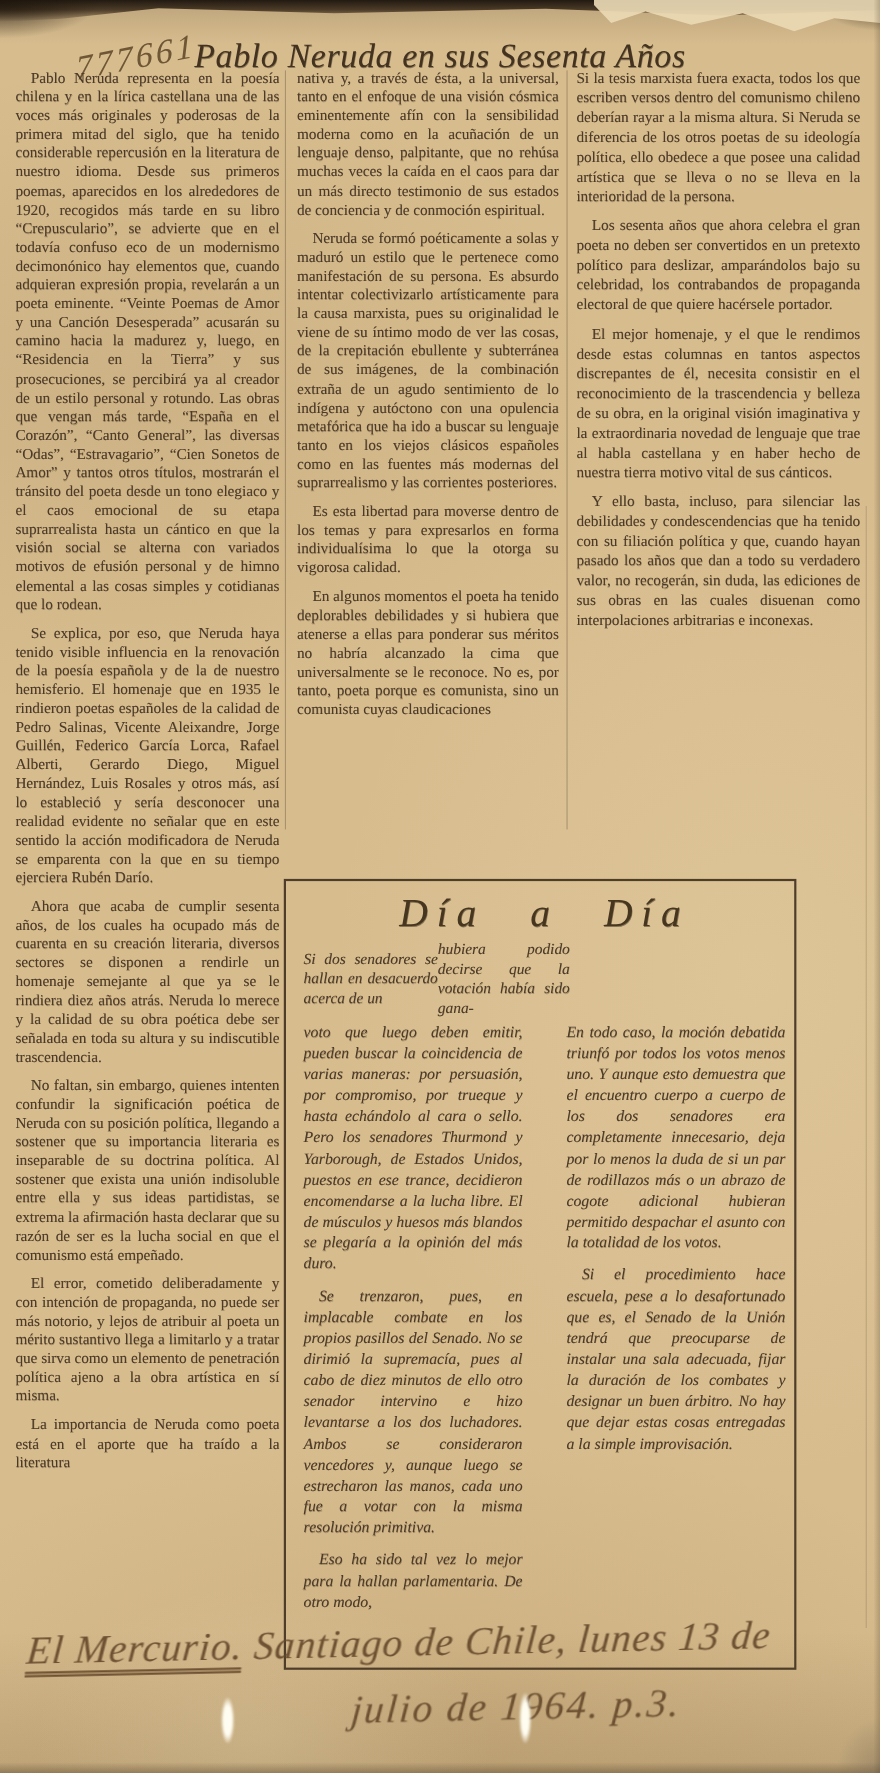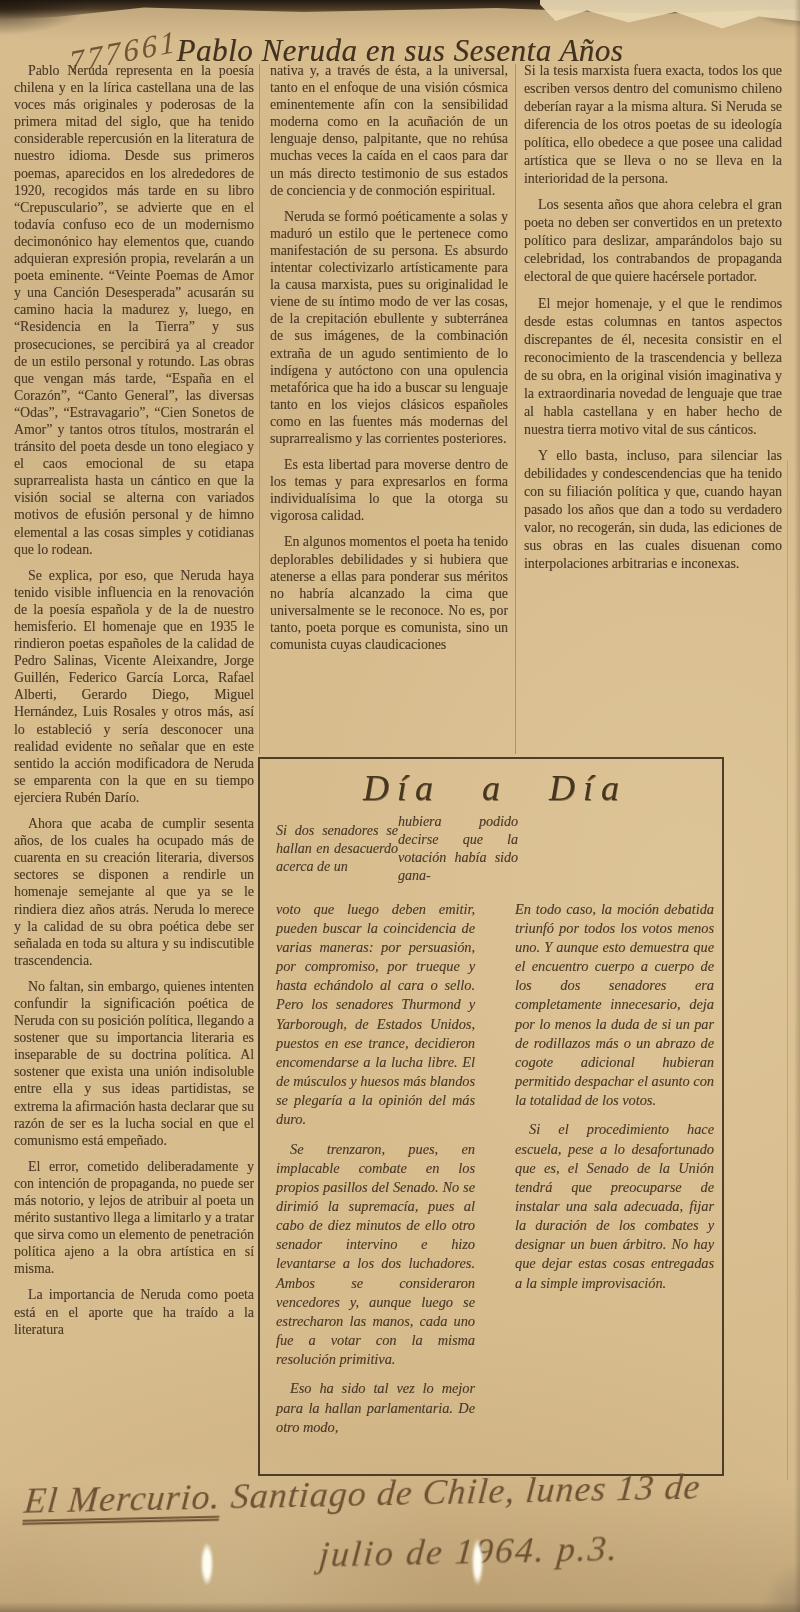--- a/index.html
+++ b/index.html
@@ -50,33 +50,33 @@
   .col p{margin:0 0 9px 0;text-indent:14px;}
   .cont p:first-child{text-indent:0;}
   .col1{left:14px;width:240px;height:1396px;}
   .col2{left:270px;width:238px;height:692px;}
   .col3{left:524px;width:258px;height:692px;line-height:1.3;}
   .vrule{position:absolute;top:64px;width:1px;height:690px;background:rgba(72,56,36,0.32);}
   .vrule1{left:259px;}
   .vrule2{left:515px;}
 
   
-  .diabox{position:absolute;left:258px;top:757px;width:466px;height:719px;
+  .diabox{position:absolute;left:258px;top:799px;width:466px;height:719px;
     border:2px solid #4e3d29;box-sizing:border-box;padding:6px 8px 8px 16px;overflow:hidden;}
   .dia-title{text-align:center;font-size:36px;font-style:italic;color:#46351f;
     letter-spacing:8px;word-spacing:24px;text-shadow:0.5px 0.5px 0.6px rgba(50,38,20,0.5);margin:2px 0 4px 0;}
   .dia-intro{display:flex;align-items:center;}
   .dia-intro-cell{font-style:italic;font-size:14px;line-height:1.28;text-align:justify;
     text-shadow:0.3px 0.3px 0.5px rgba(62,47,26,0.35);}
   .dia-intro-left{flex:0 0 122px;}
   .dia-intro-right{flex:0 0 120px;}
   .dia-sub{flex:1;text-align:center;font-size:15px;font-weight:bold;font-style:italic;
     letter-spacing:1px;line-height:1.5;padding-top:4px;
     text-shadow:0.3px 0.3px 0.5px rgba(62,47,26,0.4);}
-  .dia-cols{display:flex;gap:40px;margin-top:15px;}
+  .dia-cols{display:flex;gap:40px;margin-top:3px;}
   .dia-col{flex:1;font-style:italic;font-size:14.3px;line-height:1.34;text-align:justify;
     text-shadow:0.3px 0.3px 0.5px rgba(62,47,26,0.35);}
   .dia-col p{margin:0 0 10px 0;text-indent:14px;}
 
   
   .handnote{position:absolute;left:0;top:1472px;width:800px;color:#64482a;
     font-style:italic;transform:rotate(-1.2deg) skewX(-6deg);opacity:.92;}
   .hn-line1{position:absolute;left:26px;top:0;font-size:36px;white-space:nowrap;letter-spacing:1px;}
   .hn-line2{position:absolute;left:326px;top:60px;font-size:36px;white-space:nowrap;letter-spacing:2px;}
   .hn-title{text-decoration:underline double;text-decoration-thickness:1.5px;text-underline-offset:7px;}

